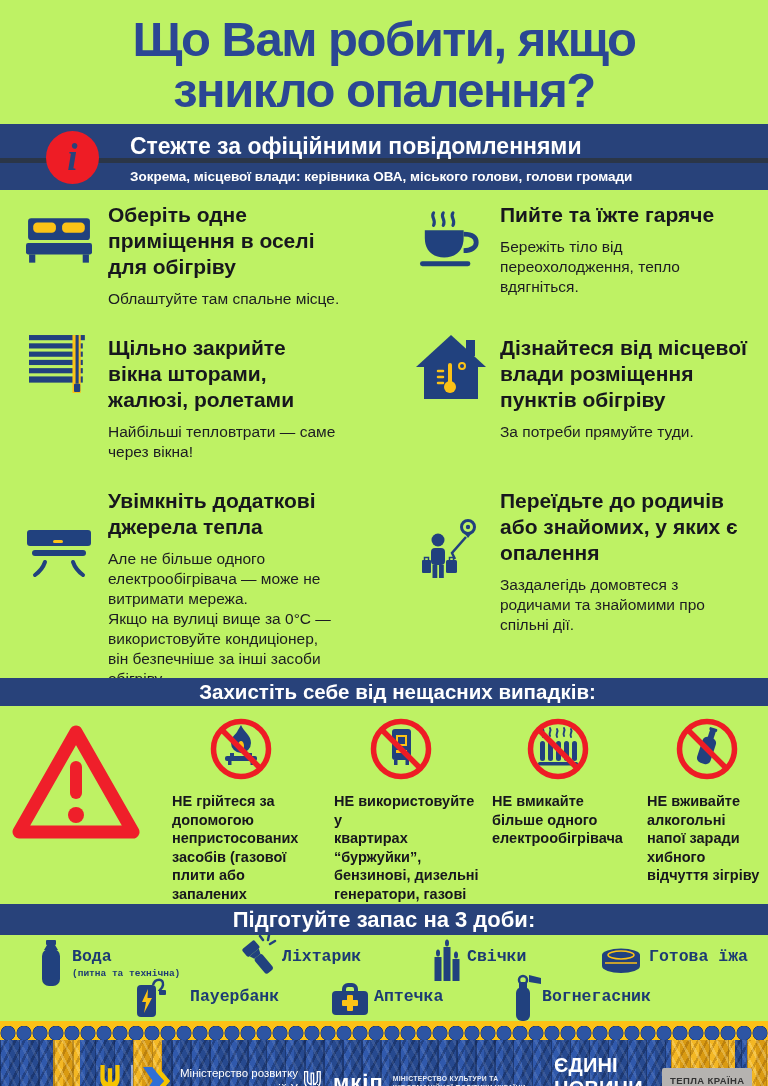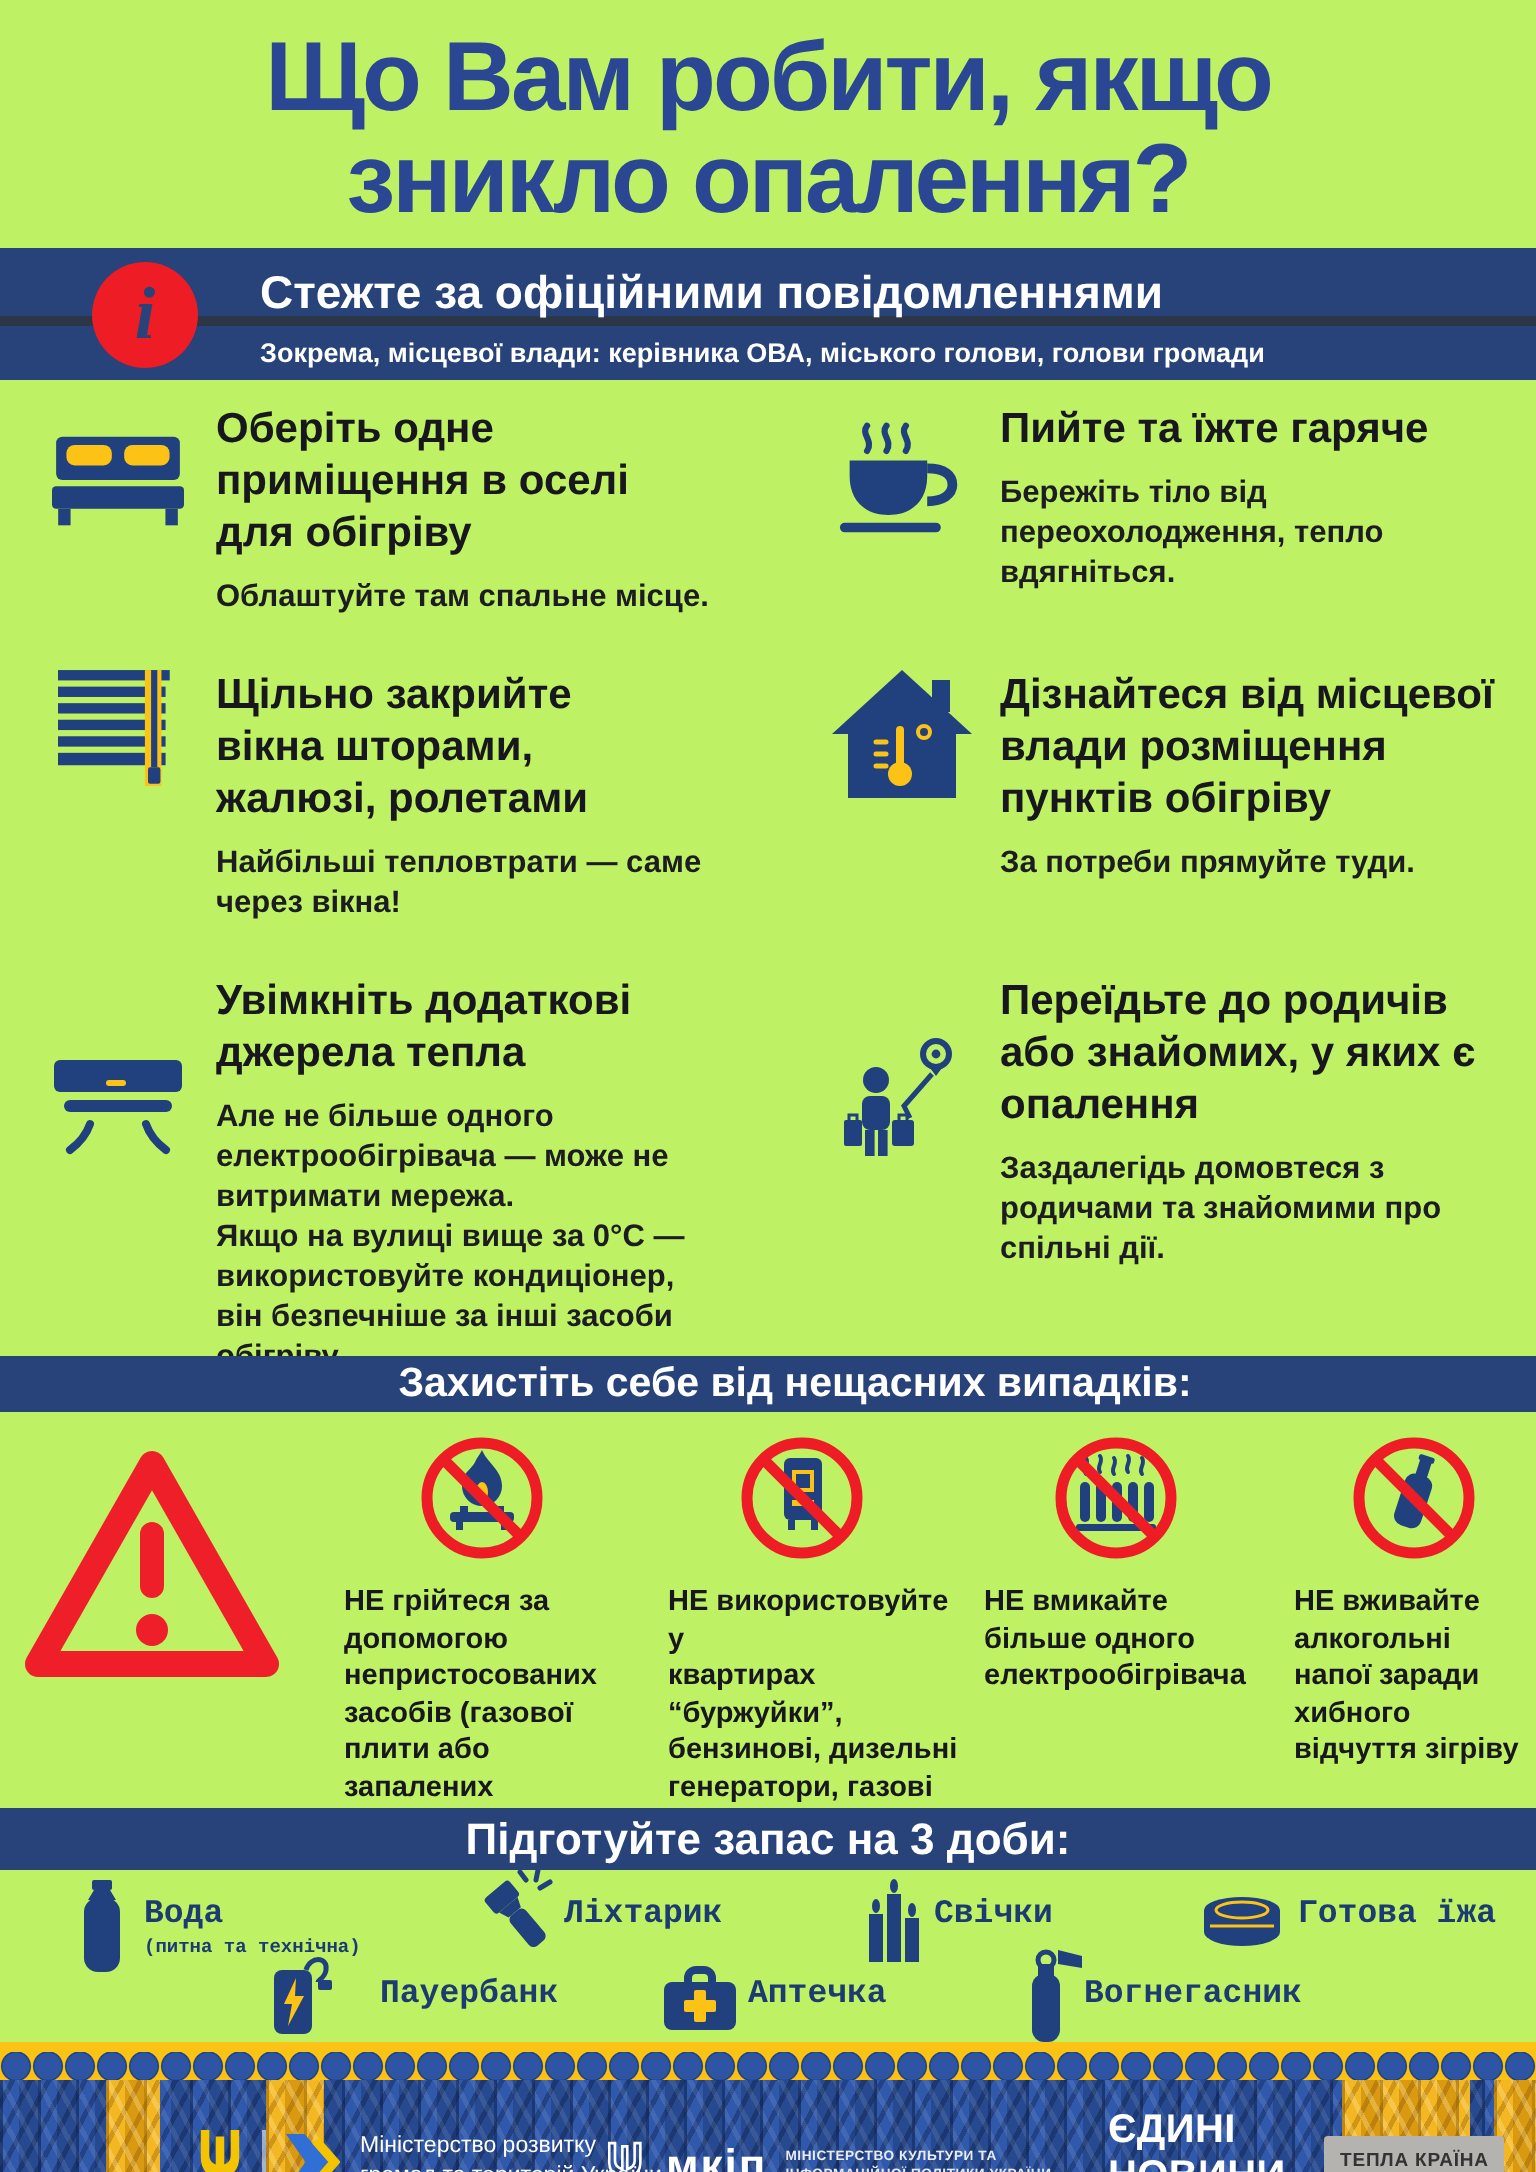--- a/index.html
+++ b/index.html
@@ -35,21 +35,21 @@
 
   
   .tips{ height:488px; padding-top:12px; display:grid;
          grid-template-columns:392px 376px; row-gap:26px; overflow:hidden; }
   .tip{ display:flex; padding-left:18px; }
   .tip-icon{ width:82px; flex:0 0 82px; display:flex; justify-content:center;
              align-items:flex-start; }
   .tip-txt{ padding-left:8px; }
   .tip-heading{ font-size:21px; line-height:26px; font-weight:bold;
                 color:#17171D; white-space:pre-line; }
-  .tip-body{ margin-top:9px; font-size:15.5px; line-height:20px; font-weight:bold;
+  .tip-body{ margin-top:9px; font-size:15.5px; line-height:20px; font-weight:normal;
              color:#1C1C22; white-space:pre-line; }
   .mt8{ margin-top:8px; } .mt16{ margin-top:16px; } .mt30{ margin-top:30px; } .mt42{ margin-top:42px; }
 
   
   .safety{ height:198px; display:flex; padding:10px 0 0 10px; overflow:hidden; }
   .warn-box{ flex:0 0 150px; padding-top:6px; }
   .safety-item{ display:flex; flex-direction:column; align-items:center; }
   .si-1{ flex:0 0 162px; } .si-2{ flex:0 0 158px;align-items:center; } .si-3{ flex:0 0 155px; } .si-4{ flex:0 0 143px; }
   .safety-text{ margin-top:10px; align-self:flex-start; padding-left:12px;
                 font-size:14.5px; line-height:18.5px; font-weight:bold;

